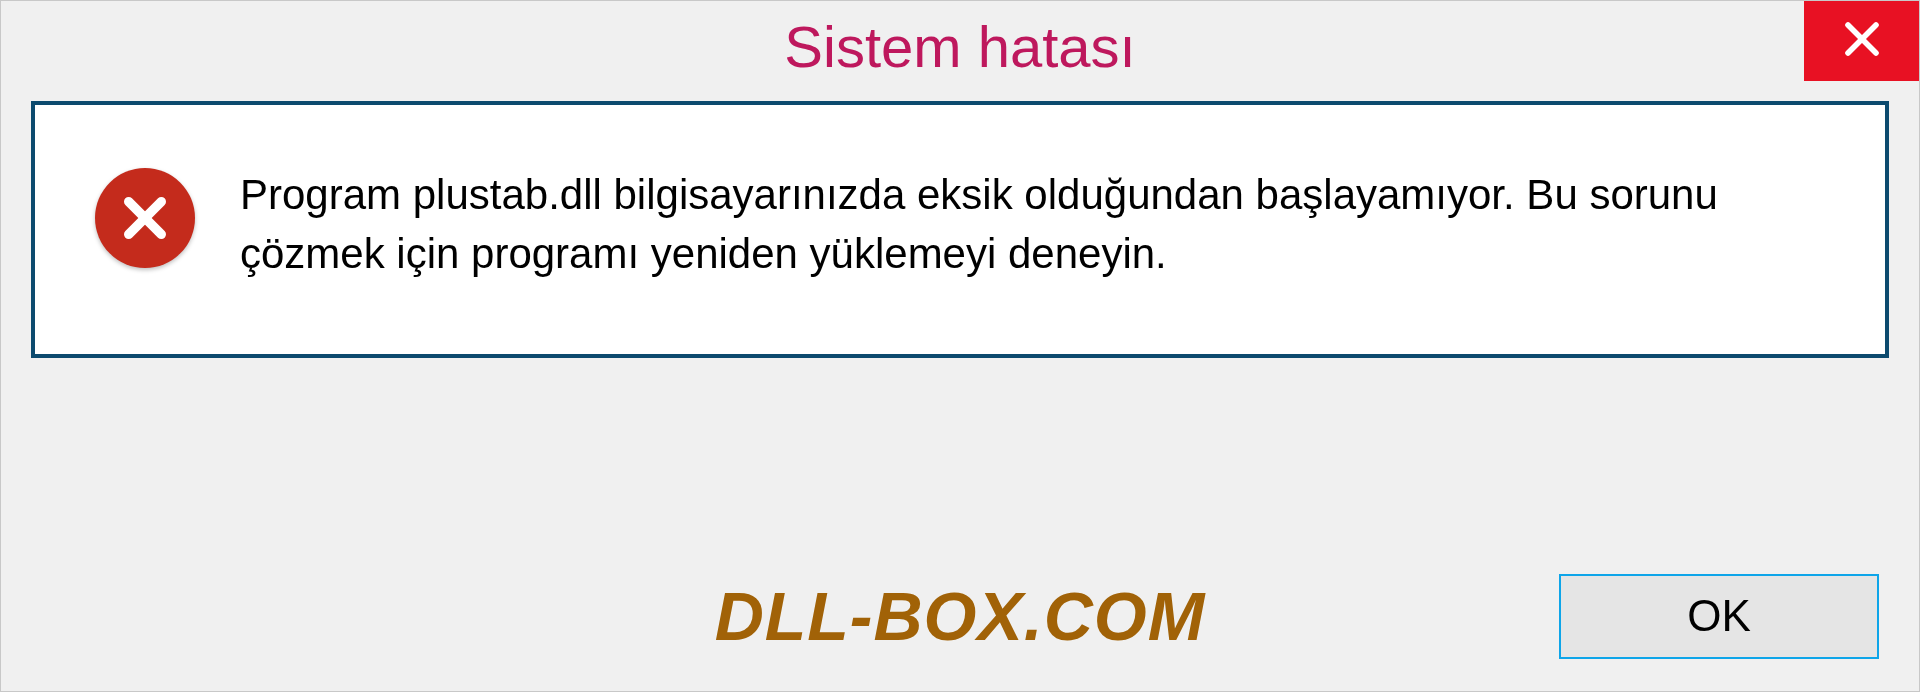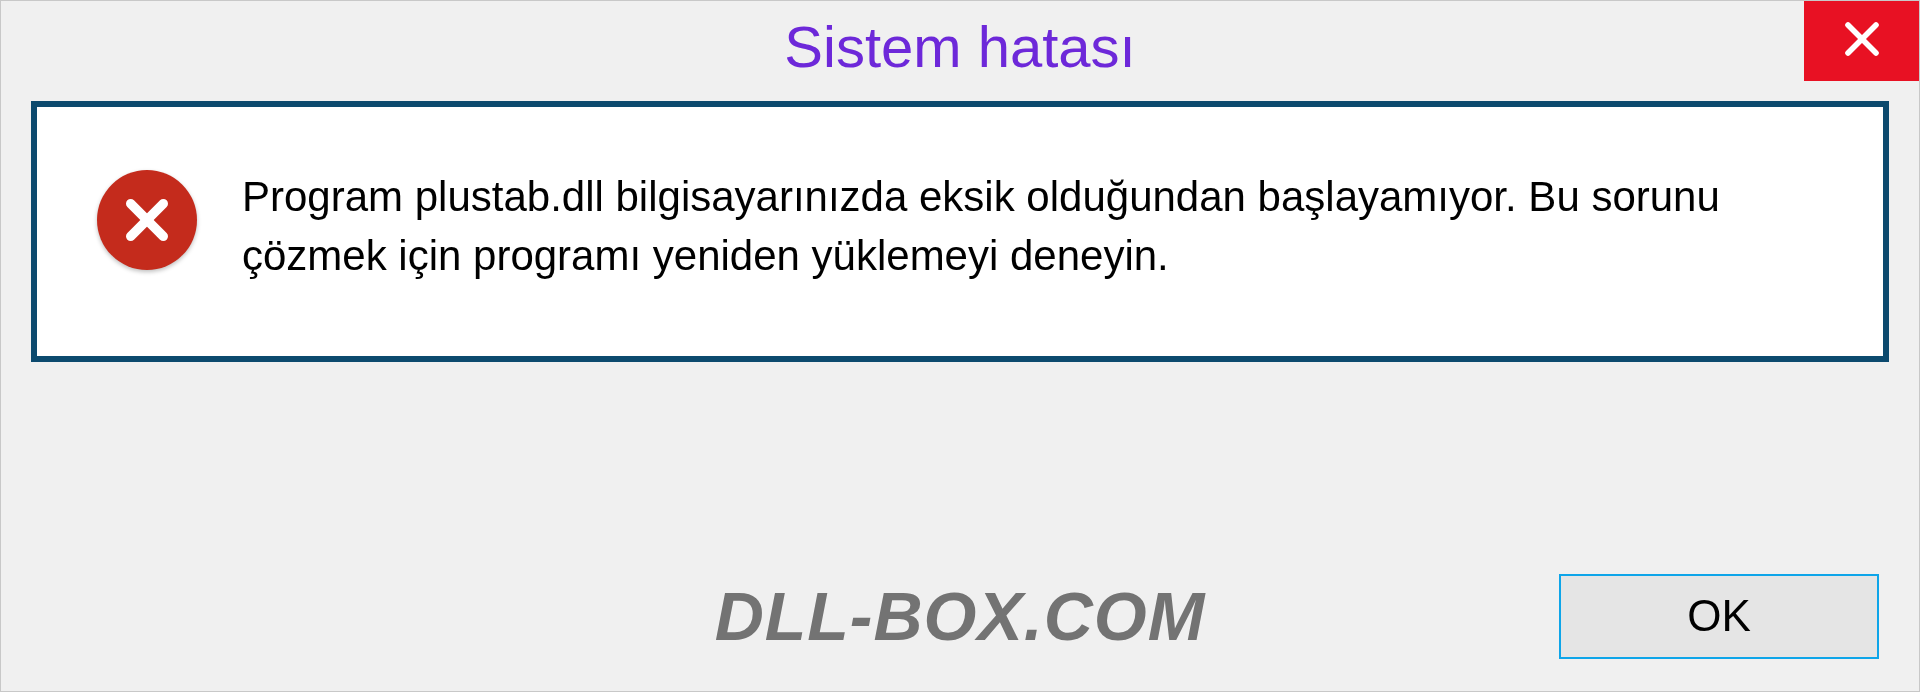--- a/index.html
+++ b/index.html
@@ -25,21 +25,21 @@
     .titlebar {
       height: 90px;
       display: flex;
       align-items: center;
       justify-content: center;
       position: relative;
       background: #f0f0f0;
     }
     .titlebar-title {
       font-size: 58px;
-      color: #6d28d9;
+      color: #be185d;
       font-weight: 400;
     }
     .close-button {
       position: absolute;
       top: 0;
       right: 0;
       width: 115px;
       height: 80px;
       background: #e81123;
       display: flex;
@@ -47,21 +47,21 @@
       justify-content: center;
       cursor: pointer;
     }
     .close-button svg {
       width: 42px;
       height: 42px;
     }
     .content-panel {
       margin: 10px 30px 30px 30px;
       background: #ffffff;
-      border: 6px solid #0c4a6e;
+      border: 4px solid #0c4a6e;
       padding: 55px 60px 70px 60px;
       display: flex;
       align-items: flex-start;
       gap: 45px;
     }
     .error-icon-wrap {
       flex: 0 0 auto;
       width: 100px;
       height: 100px;
       display: flex;
@@ -100,21 +100,21 @@
       align-items: center;
       justify-content: flex-end;
       padding: 0 40px;
     }
     .watermark {
       position: absolute;
       left: 50%;
       transform: translateX(-50%);
       font-size: 68px;
       font-weight: 900;
-      color: #737373;
+      color: #a16207;
       letter-spacing: 1px;
       font-family: Arial, Helvetica, sans-serif;
       font-style: italic;
     }
     .ok-button {
       width: 320px;
       height: 85px;
       background: #e5e5e5;
       border: 2px solid #0ea5e9;
       font-size: 44px;

